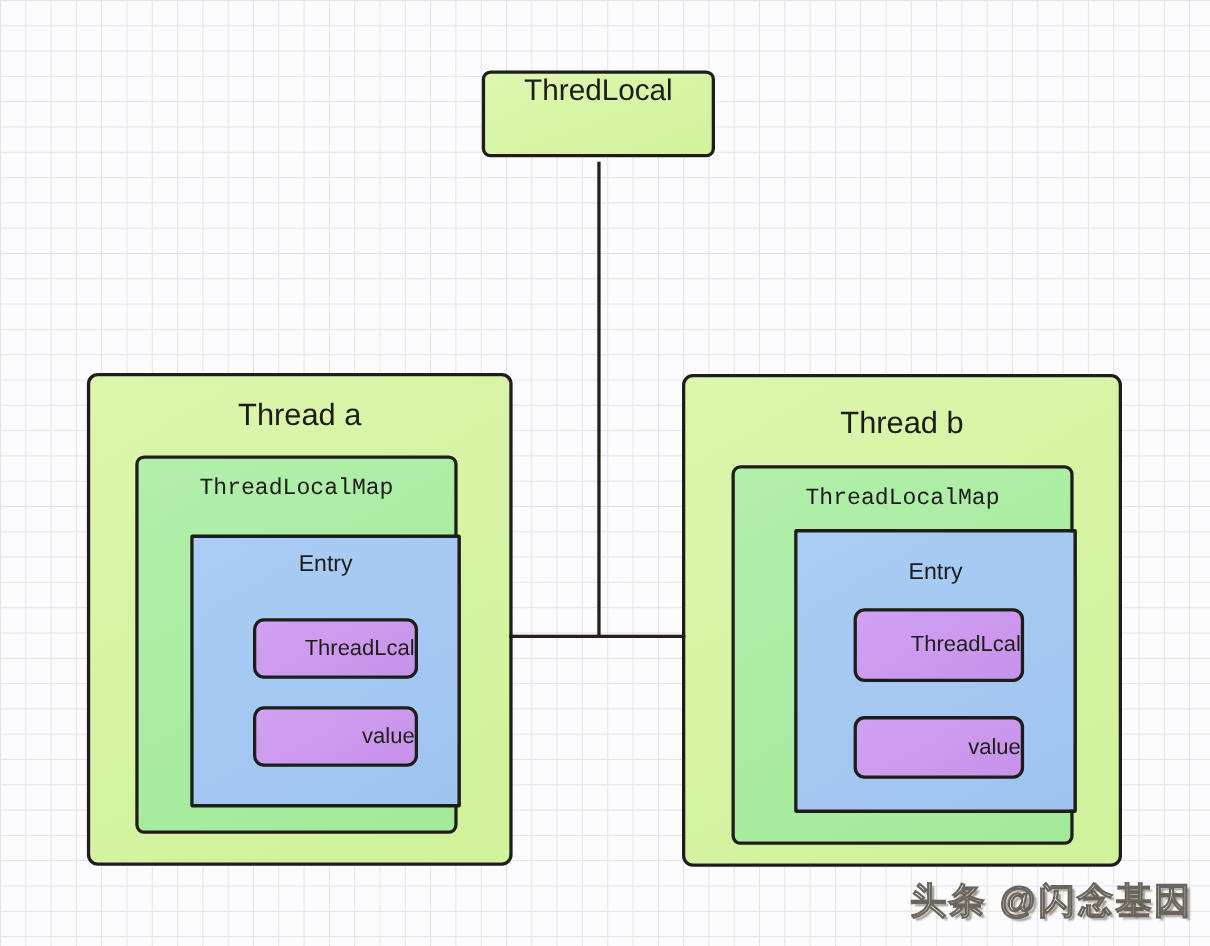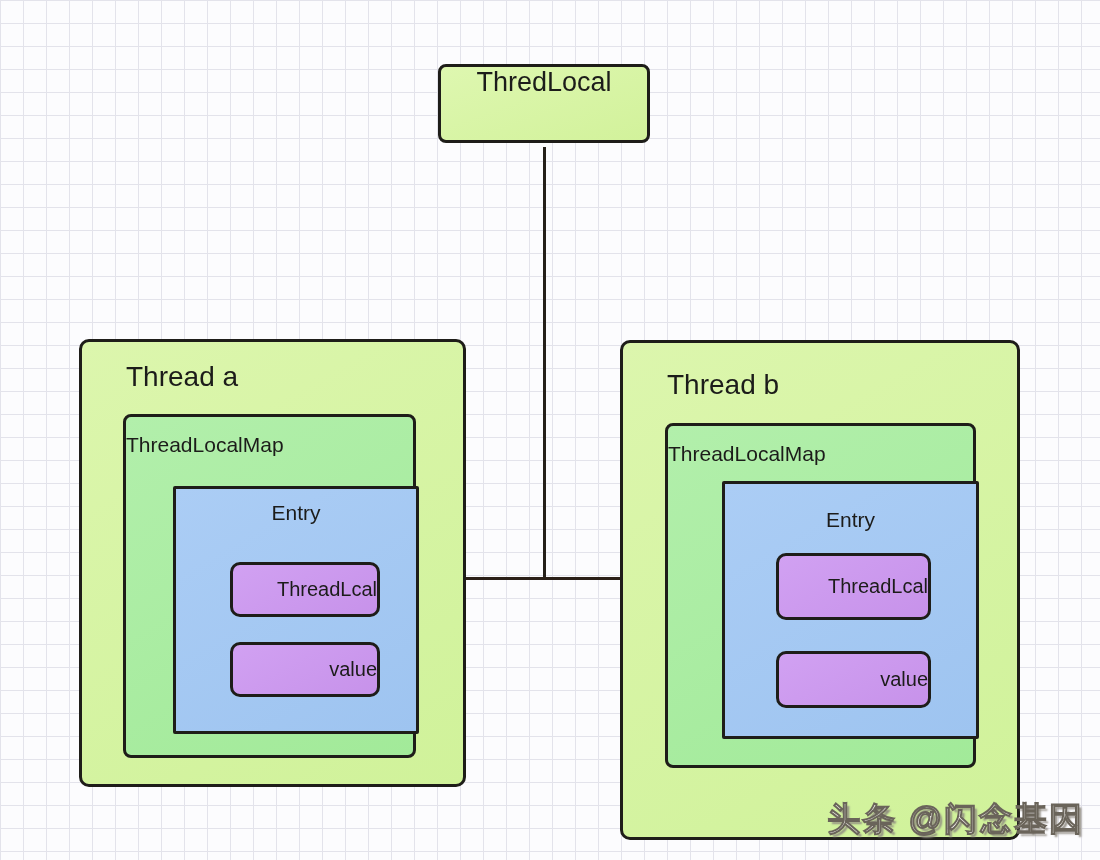--- a/index.html
+++ b/index.html
@@ -62,44 +62,45 @@
   }
 
   
   .thread {
     position: absolute;
     background: linear-gradient(150deg, #dcf6ad, #d0f29a);
     border: 3px solid #1e1d19;
     border-radius: 10px;
   }
   .thread-a { left: 79px;  top: 339px; width: 387px; height: 448px; }
-  .thread-b { left: 620px; top: 340px; width: 400px; height: 500px; }
+  .thread-b { left: 620px; top: 340px; width: 400px; height: 448px; }
 
   .thread-title {
     position: absolute; left: 0; width: 100%;
-    text-align: left;
+    text-align: center;
     font-size: 28px;
-    padding-left: 44px;
   }
   .thread-a .thread-title { top: 19px; }
   .thread-b .thread-title { top: 26px; }
 
   .tlm {
     position: absolute;
     background: linear-gradient(150deg, #b2efab, #a2ea99);
     border: 3px solid #1e1d19;
     border-radius: 8px;
   }
   .thread-a .tlm { left: 41px; top: 72px; width: 293px; height: 344px; }
   .thread-b .tlm { left: 42px; top: 80px; width: 311px; height: 345px; }
 
   .tlm-title {
     position: absolute; left: 0; width: 100%;
+    text-align: center;
     font-size: 21px;
     top: 16px;
+    font-family: Liberation Mono, monospace;
   }
 
   .entry {
     position: absolute;
     background: linear-gradient(150deg, #abcdf5, #9ec4f0);
     border: 3px solid #1e1d19;
     border-radius: 2px;
     margin-left: 24px;
   }
   .thread-a .entry { left: 23px; top: 69px; width: 246px; height: 248px; }

